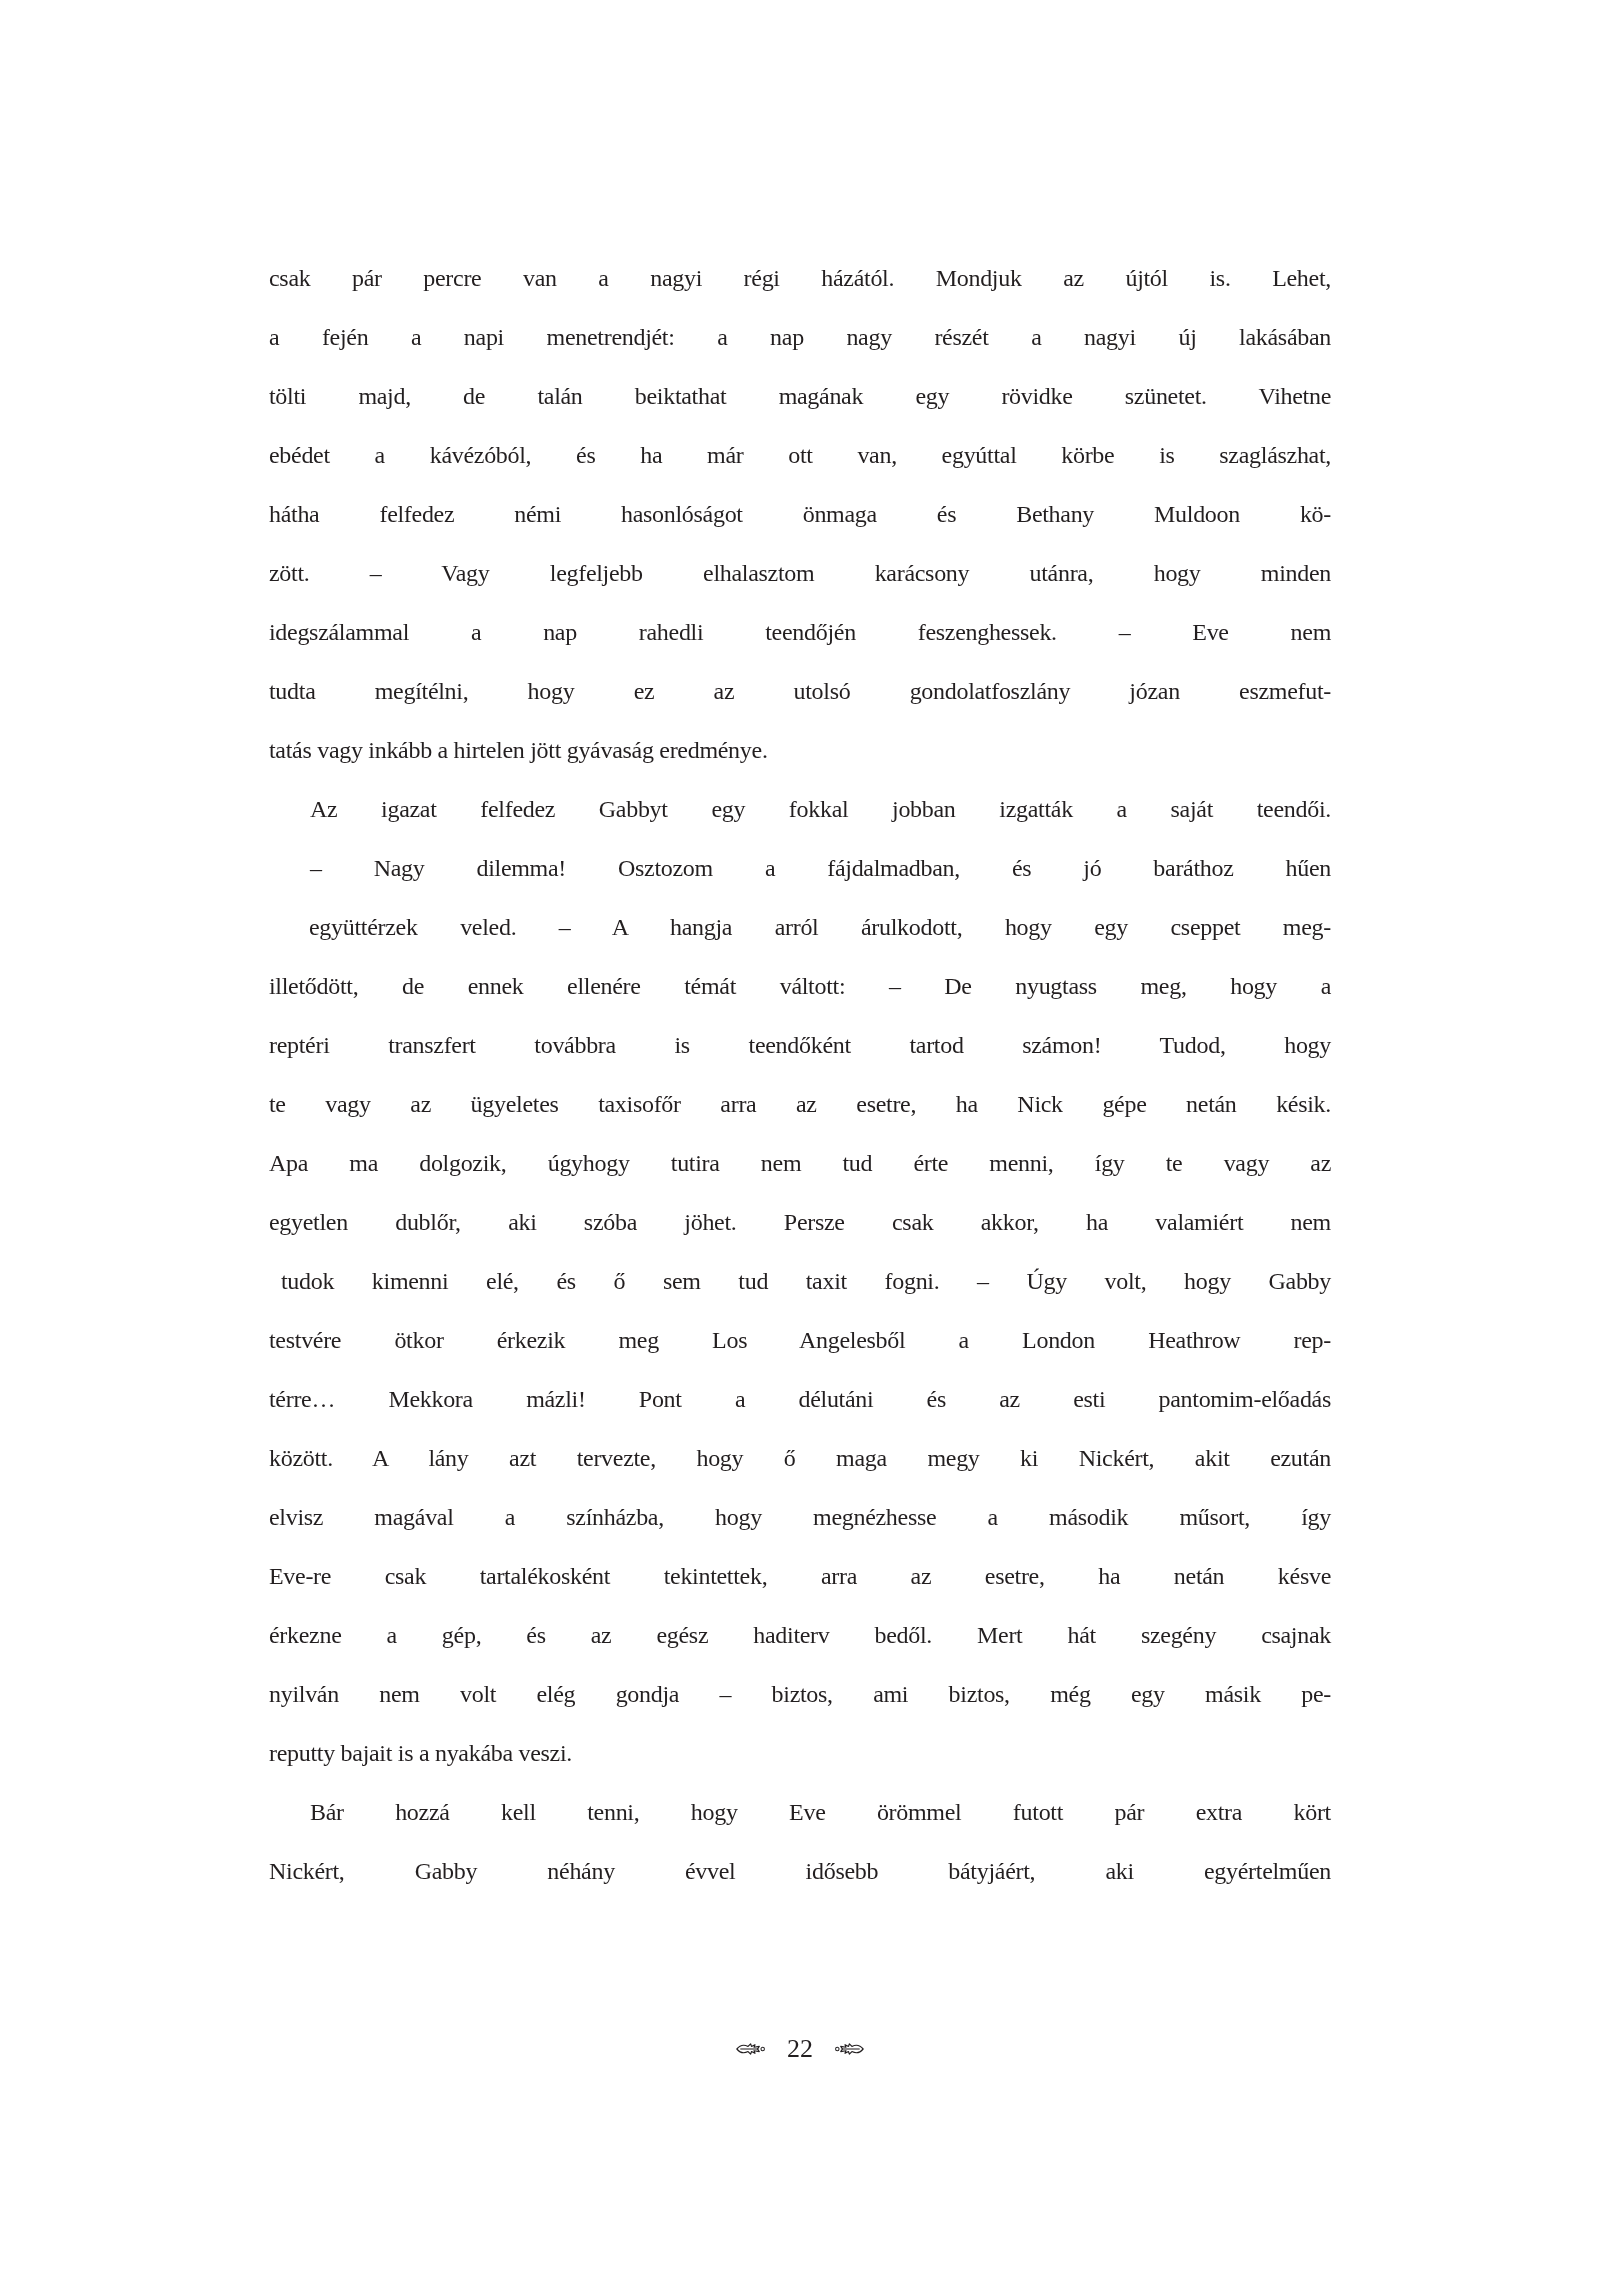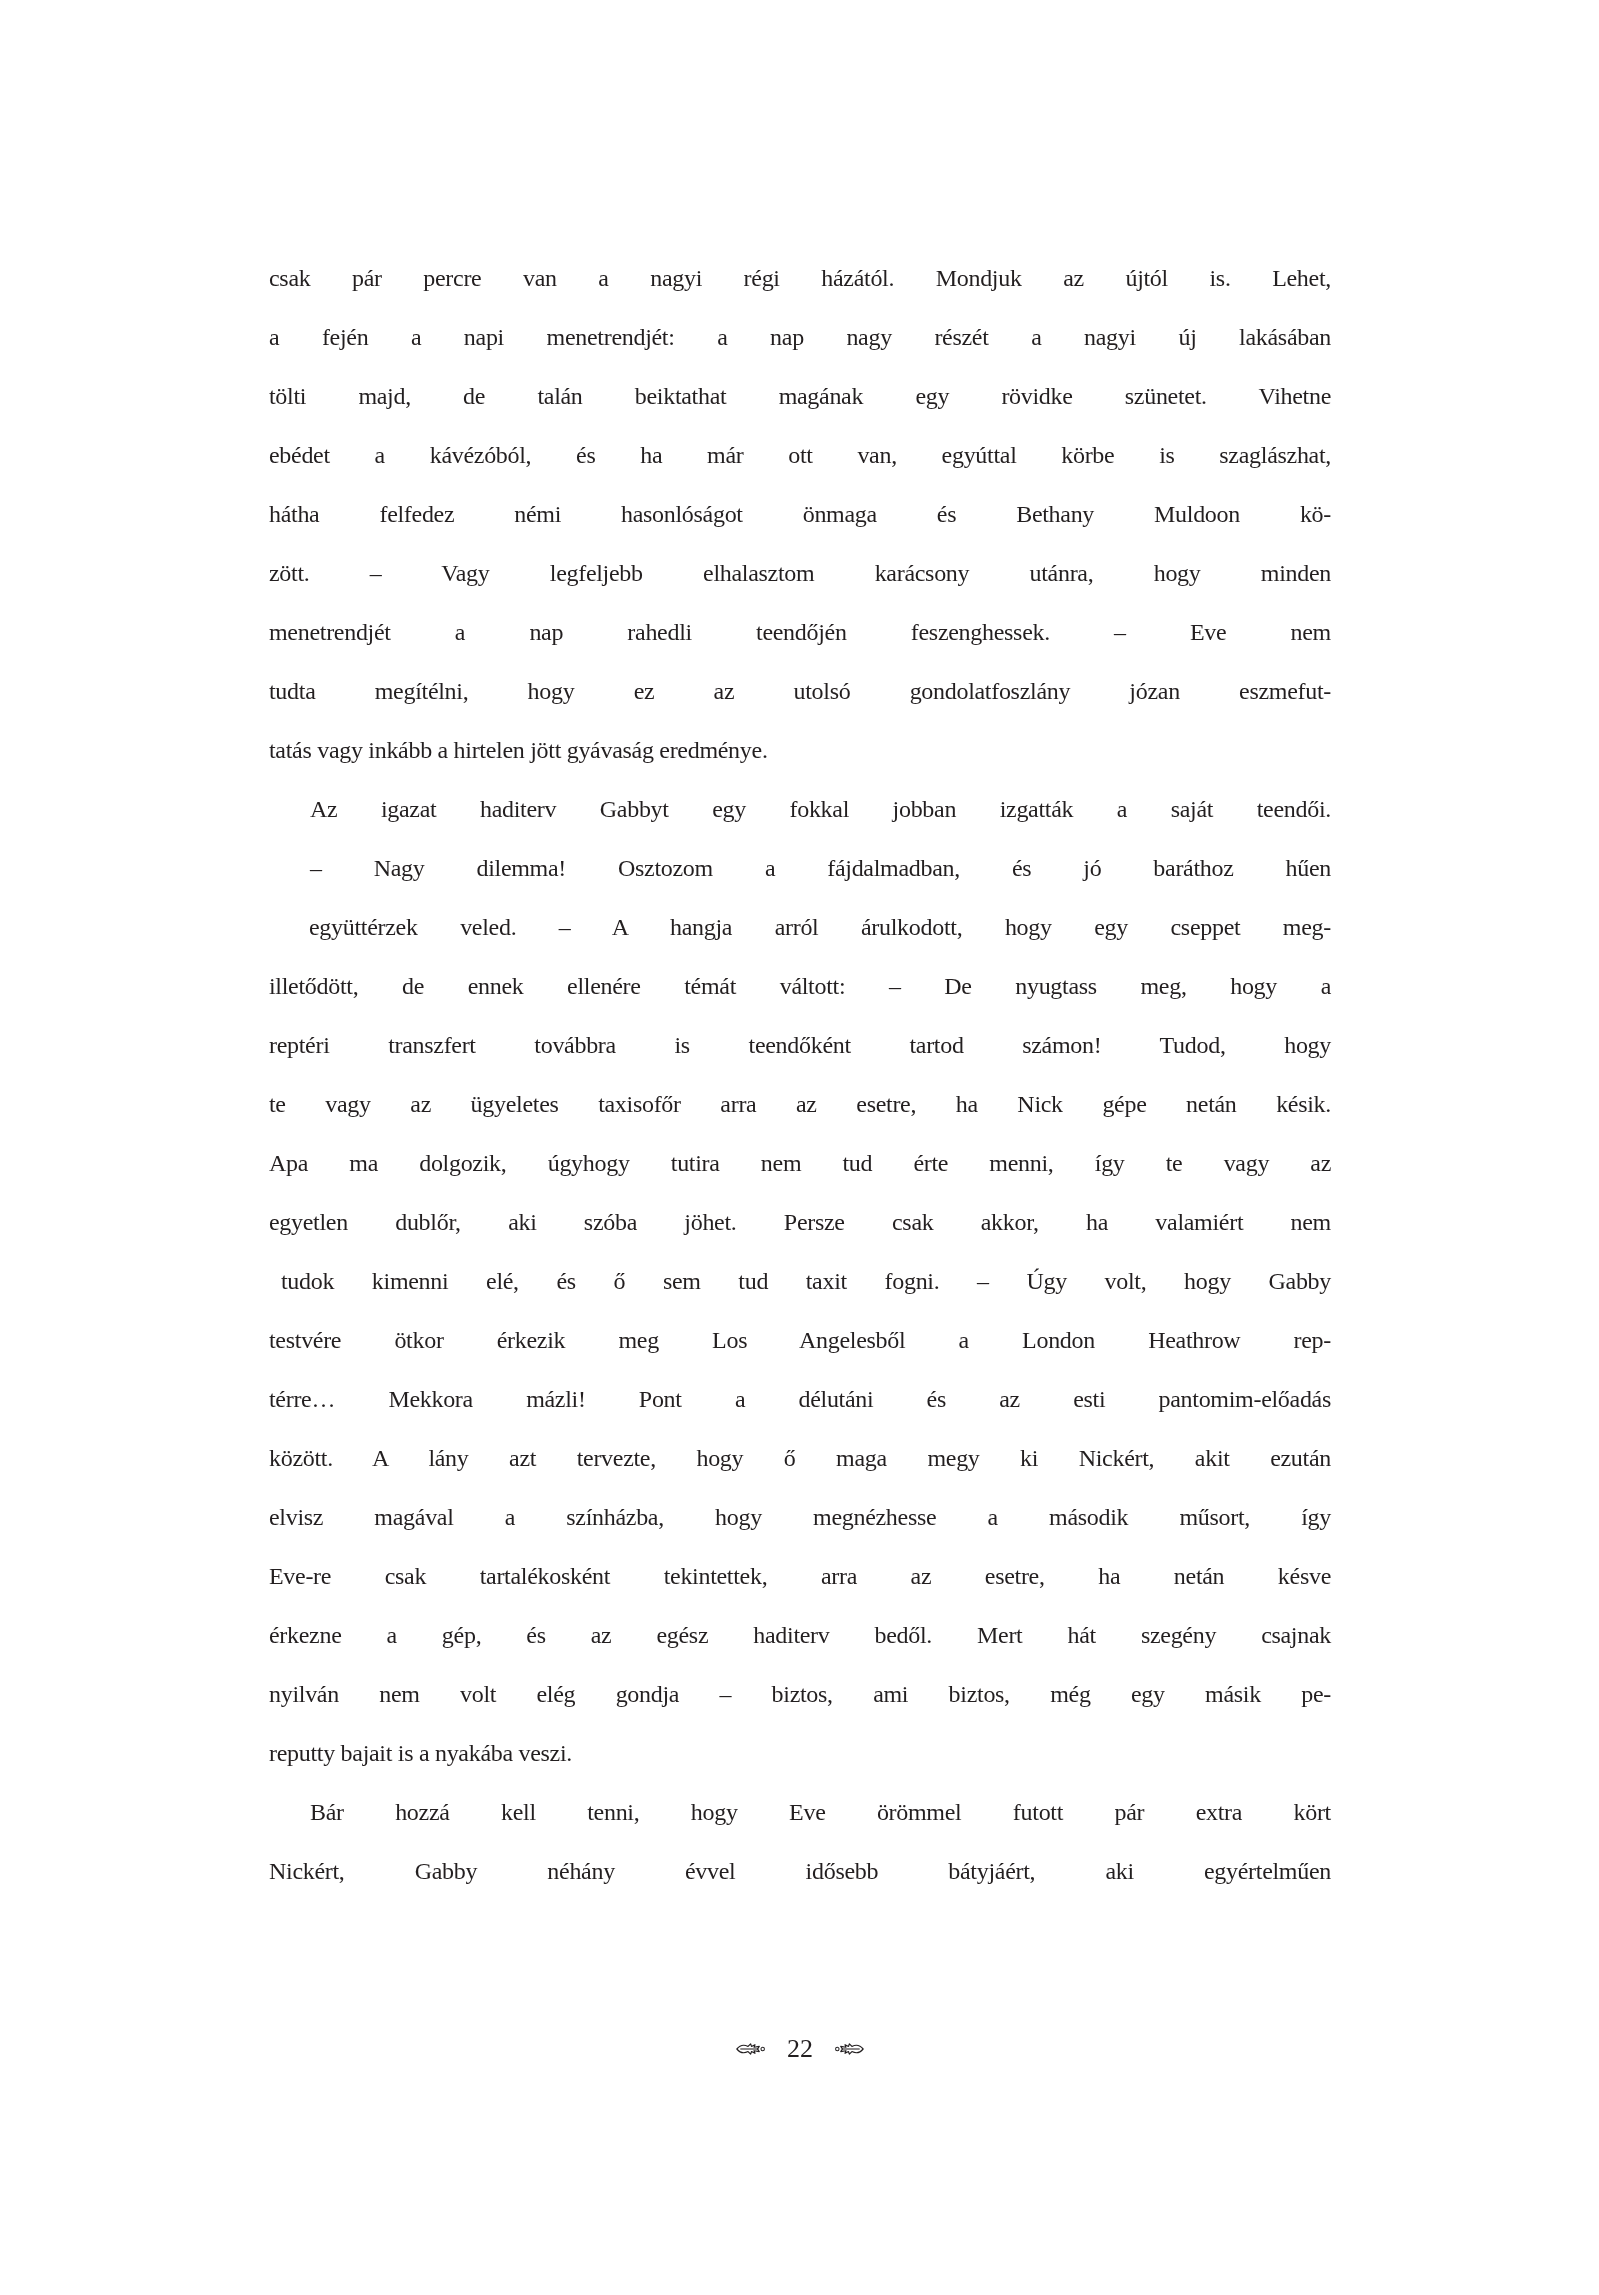--- a/index.html
+++ b/index.html
@@ -76,27 +76,27 @@
 <div class="page">
   <div class="text-block">
 
     <div>
       <span class="line" style="white-space: nowrap;">csak pár percre van a nagyi régi házától. Mondjuk az újtól is. Lehet,</span>
       <span class="line" style="white-space: nowrap;">a fején a napi menetrendjét: a nap nagy részét a nagyi új lakásában</span>
       <span class="line" style="white-space: nowrap;">tölti majd, de talán beiktathat magának egy rövidke szünetet. Vihetne</span>
       <span class="line" style="white-space: nowrap;">ebédet a kávézóból, és ha már ott van, egyúttal körbe is szaglászhat,</span>
       <span class="line" style="white-space: nowrap;">hátha felfedez némi hasonlóságot önmaga és Bethany Muldoon kö-</span>
       <span class="line" style="white-space: nowrap;">zött. – Vagy legfeljebb elhalasztom karácsony utánra, hogy minden</span>
-      <span class="line" style="white-space: nowrap;">menetrendjét a nap rahedli teendőjén feszenghessek. – Eve nem</span>
+      <span class="line" style="white-space: nowrap;">idegszálammal a nap rahedli teendőjén feszenghessek. – Eve nem</span>
       <span class="line" style="white-space: nowrap;">tudta megítélni, hogy ez az utolsó gondolatfoszlány józan eszmefut-</span>
       <span class="line last" style="white-space: nowrap;">tatás vagy inkább a hirtelen jött gyávaság eredménye.</span>
     </div>
 
     <div>
-      <span class="line indent" style="white-space: nowrap;">Az igazat haditerv Gabbyt egy fokkal jobban izgatták a saját teendői.</span>
+      <span class="line indent" style="white-space: nowrap;">Az igazat felfedez Gabbyt egy fokkal jobban izgatták a saját teendői.</span>
     </div>
 
     <div>
       <span class="line indent" style="white-space: nowrap;">– Nagy dilemma! Osztozom a fájdalmadban, és jó baráthoz hűen</span>
       <span class="line" style="white-space: nowrap; margin-left: 40px;">együttérzek veled. – A hangja arról árulkodott, hogy egy cseppet meg-</span>
       <span class="line" style="white-space: nowrap;">illetődött, de ennek ellenére témát váltott: – De nyugtass meg, hogy a</span>
       <span class="line" style="white-space: nowrap;">reptéri transzfert továbbra is teendőként tartod számon! Tudod, hogy</span>
       <span class="line" style="white-space: nowrap;">te vagy az ügyeletes taxisofőr arra az esetre, ha Nick gépe netán késik.</span>
       <span class="line" style="white-space: nowrap;">Apa ma dolgozik, úgyhogy tutira nem tud érte menni, így te vagy az</span>
       <span class="line" style="white-space: nowrap;">egyetlen dublőr, aki szóba jöhet. Persze csak akkor, ha valamiért nem</span>

